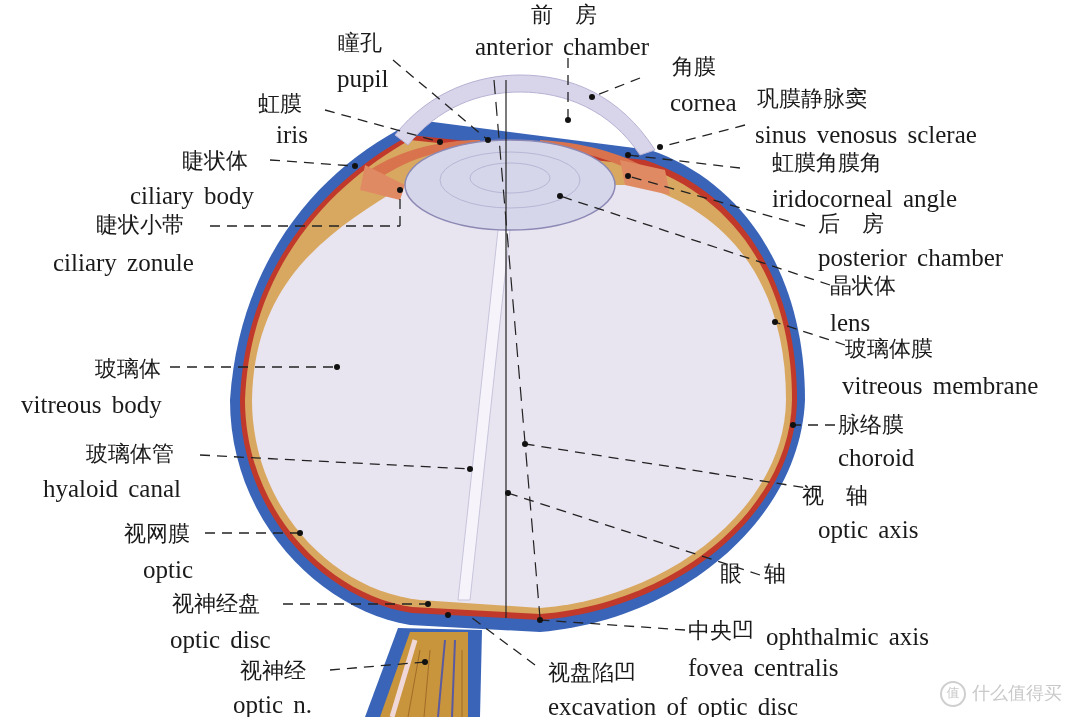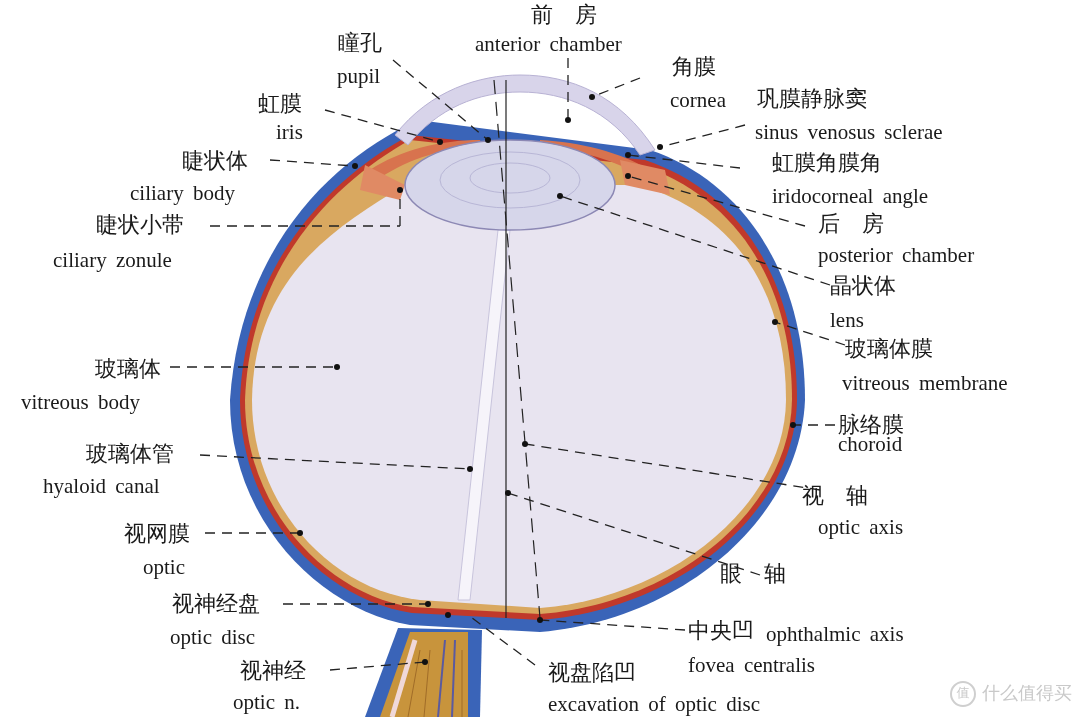--- a/index.html
+++ b/index.html
@@ -1,22 +1,22 @@
 <!DOCTYPE html>
 <html><head>
 <meta charset="utf-8">
 <style>
   html, body { margin: 0; padding: 0; background: #ffffff; }
   body { width: 1080px; height: 717px; position: relative; overflow: hidden;
          font-family: "Liberation Serif", "DejaVu Serif", serif; color: #1a1a1a; }
   #diagram { position: absolute; left: 0; top: 0; }
   .lbl { position: absolute; white-space: nowrap; line-height: 1; }
   .zh { font-size: 22px; letter-spacing: 0px; }
-  .en { font-size: 21px; word-spacing: 4px; }
-  .wm { position: absolute; right: 8px; bottom: 10px; font-family: "DejaVu Sans", sans-serif;
+  .en { font-size: 25px; word-spacing: 4px; }
+  .wm { position: absolute; right: 18px; bottom: 10px; font-family: "DejaVu Sans", sans-serif;
         font-size: 18px; color: #c9c9c9; }
   .wm-icon { display: inline-block; width: 22px; height: 22px; border: 2px solid #cfcfcf; border-radius: 50%;
              text-align: center; line-height: 20px; font-size: 13px; margin-right: 6px; vertical-align: middle; }
 </style>
 </head>
 <body>
 
 <svg id="diagram" width="1080" height="717" viewBox="0 0 1080 717">
   <defs>
     <clipPath id="eyeClip">
@@ -140,21 +140,21 @@
 <div class="lbl zh" style="left:830px;top:275px">晶状体</div>
 <div class="lbl en" style="left:830px;top:310px">lens</div>
 
 <div class="lbl zh" style="left:845px;top:338px">玻璃体膜</div>
 <div class="lbl en" style="left:842px;top:373px">vitreous membrane</div>
 
 <div class="lbl zh" style="left:95px;top:358px">玻璃体</div>
 <div class="lbl en" style="left:21px;top:392px">vitreous body</div>
 
 <div class="lbl zh" style="left:838px;top:414px">脉络膜</div>
-<div class="lbl en" style="left:838px;top:434px">choroid</div>
+<div class="lbl en" style="left:838px;top:445px">choroid</div>
 
 <div class="lbl zh" style="left:86px;top:443px">玻璃体管</div>
 <div class="lbl en" style="left:43px;top:476px">hyaloid canal</div>
 
 <div class="lbl zh" style="left:802px;top:485px">视　轴</div>
 <div class="lbl en" style="left:818px;top:517px">optic axis</div>
 
 <div class="lbl zh" style="left:124px;top:523px">视网膜</div>
 <div class="lbl en" style="left:143px;top:557px">optic</div>
 

